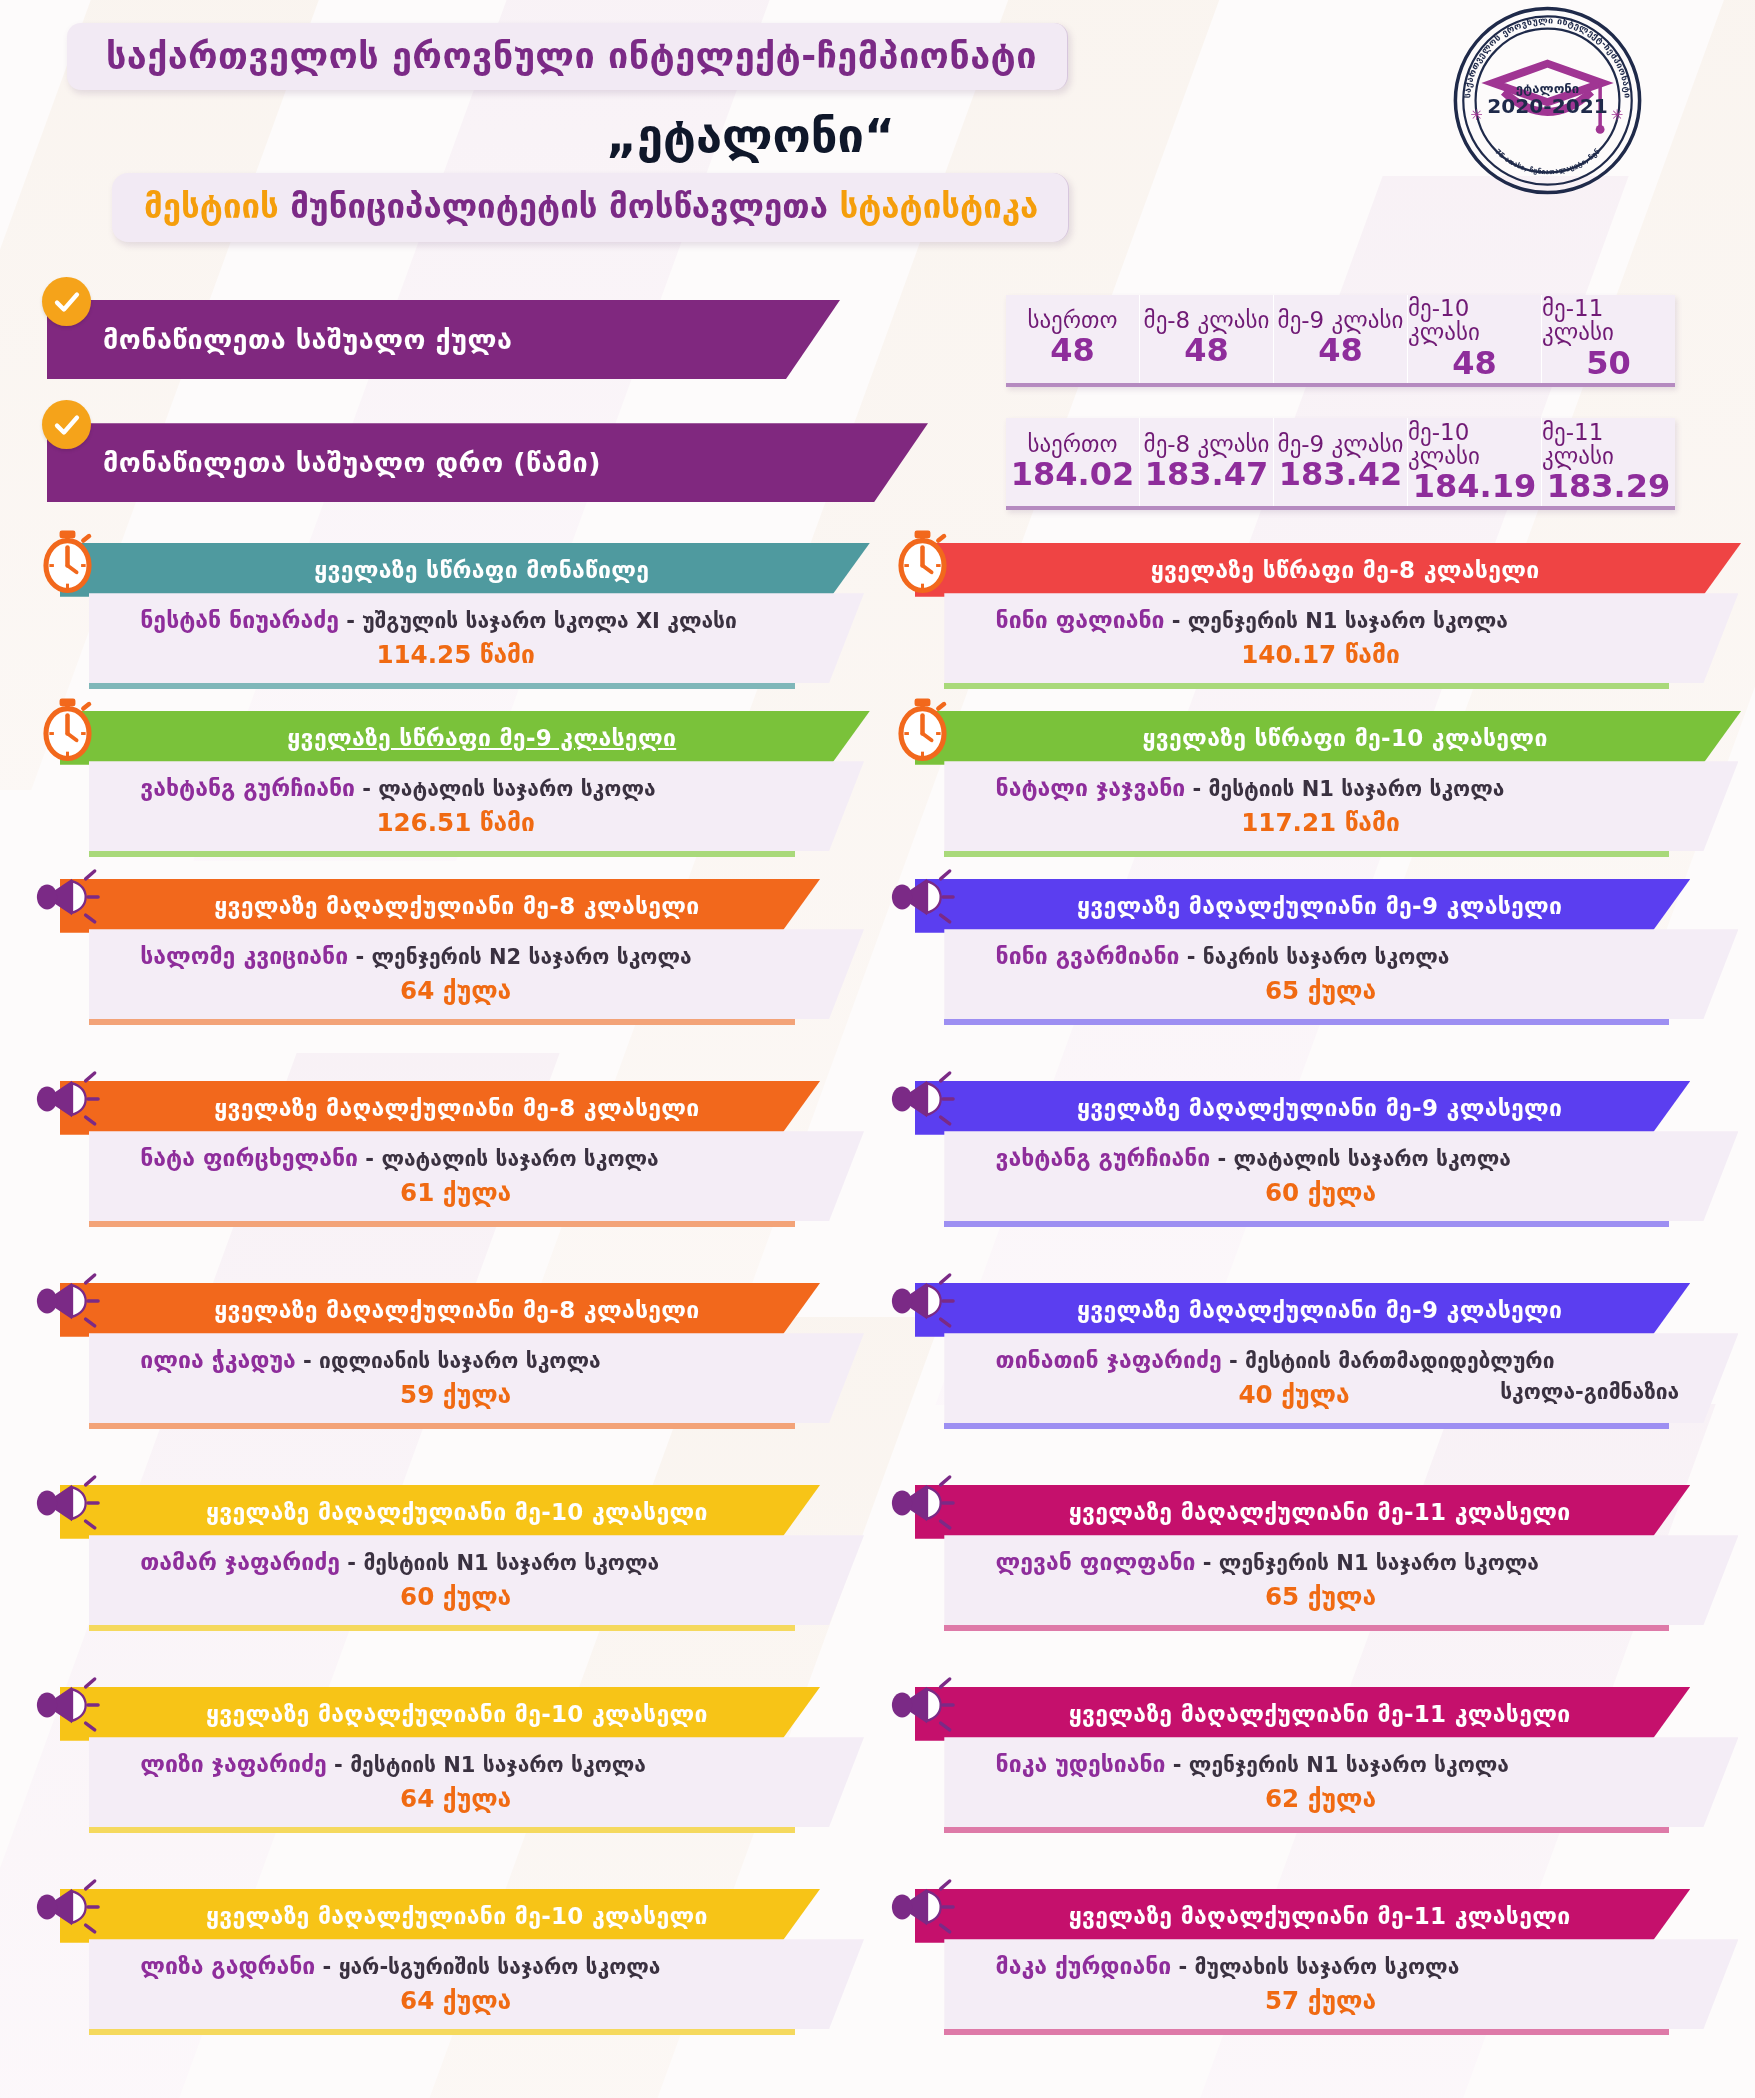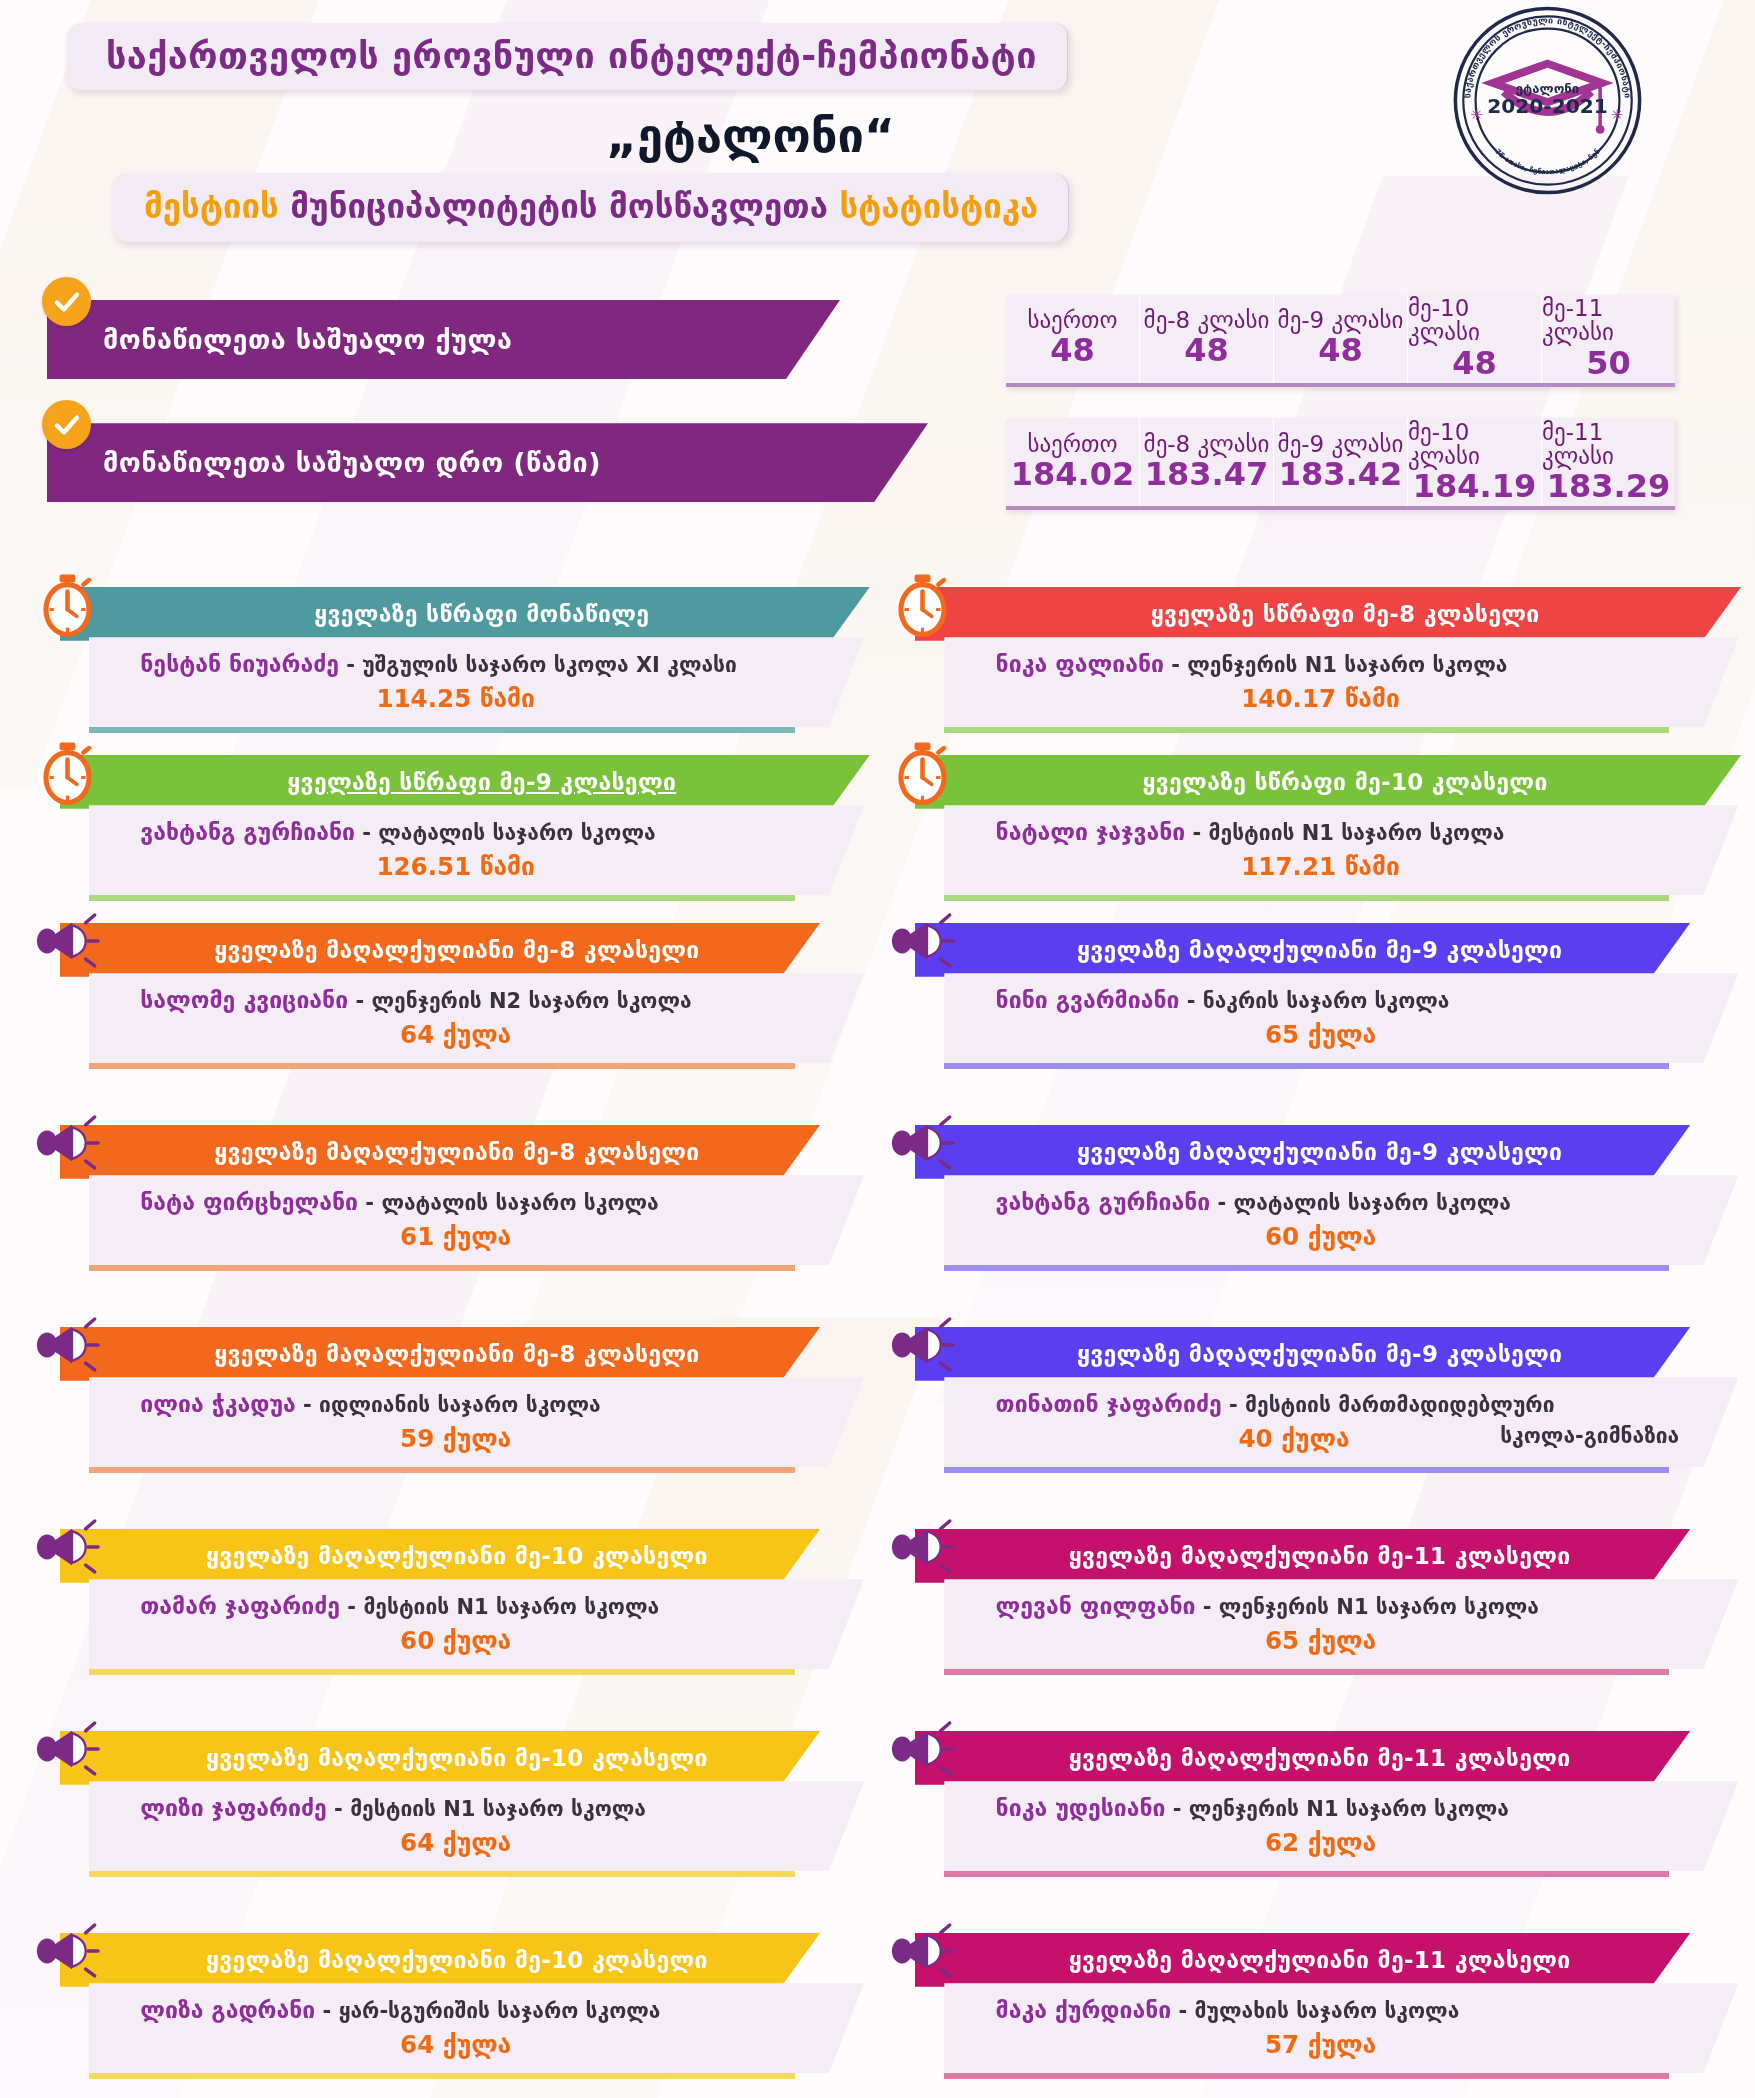--- a/index.html
+++ b/index.html
@@ -98,21 +98,20 @@
   .card.right{padding-left:12.3px;padding-right:17.6px;}
   .card-ribbon{
     position:relative;
     height:54px;
     margin-left:24.6px;
     display:flex;align-items:center;justify-content:center;
     color:#fff;font-size:23px;font-weight:bold;letter-spacing:0.3px;
     clip-path:polygon(0 0,100% 0,calc(100% - 39px) 100%,0 100%);
     padding-right:40px;padding-left:74px;
     text-align:center;
-    margin-top:44px;
   }
   .card-ribbon.short{width:78%;}
   .card-ribbon.mid{width:84%;}
   .card-icon{
     position:absolute;left:-5.3px;top:-16px;width:75px;height:68px;z-index:6;
   }
   .card-body{
     position:relative;
     margin-left:54px;
     margin-top:-3.5px;
@@ -290,21 +289,21 @@
               <line x1="30" y1="34" x2="38" y2="40" stroke="#f2681c" stroke-width="3.4" stroke-linecap="round"></line>
               <line x1="14" y1="34" x2="18" y2="34" stroke="#f2681c" stroke-width="2.6"></line>
               <line x1="42" y1="34" x2="46" y2="34" stroke="#f2681c" stroke-width="2.6"></line>
               <line x1="30" y1="50" x2="30" y2="54" stroke="#f2681c" stroke-width="2.6"></line>
               <line x1="44" y1="12" x2="49" y2="8" stroke="#f2681c" stroke-width="4" stroke-linecap="round"></line>
             </svg></span>
           <div class="card-ribbon mid" style="background: #ef4444;">
             <span>ყველაზე სწრაფი მე-8 კლასელი</span>
           </div>
           <div class="card-body">
-            <div class="card-line1"><span class="nm">ნიკა ფალიანი</span><span class="sch"> - </span><span class="sch">ლენჯერის N1 საჯარო სკოლა</span></div>
+            <div class="card-line1"><span class="nm">ნინი ფალიანი</span><span class="sch"> - </span><span class="sch">ლენჯერის N1 საჯარო სკოლა</span></div>
             <div class="card-line2"><span>140.17 წამი</span></div>
           </div>
           <div class="card-underline" style="background: rgb(169, 217, 122);"></div>
         </div>
       </div>
       <div class="card" style="height: 154px;">
         <div style="position: relative;">
           <span class="card-icon"><svg viewBox="0 0 60 60" width="75" height="68">
               <rect x="23" y="3" width="14" height="7" rx="2" fill="#f2681c"></rect>
               <line x1="30" y1="8" x2="30" y2="14" stroke="#f2681c" stroke-width="4"></line>

